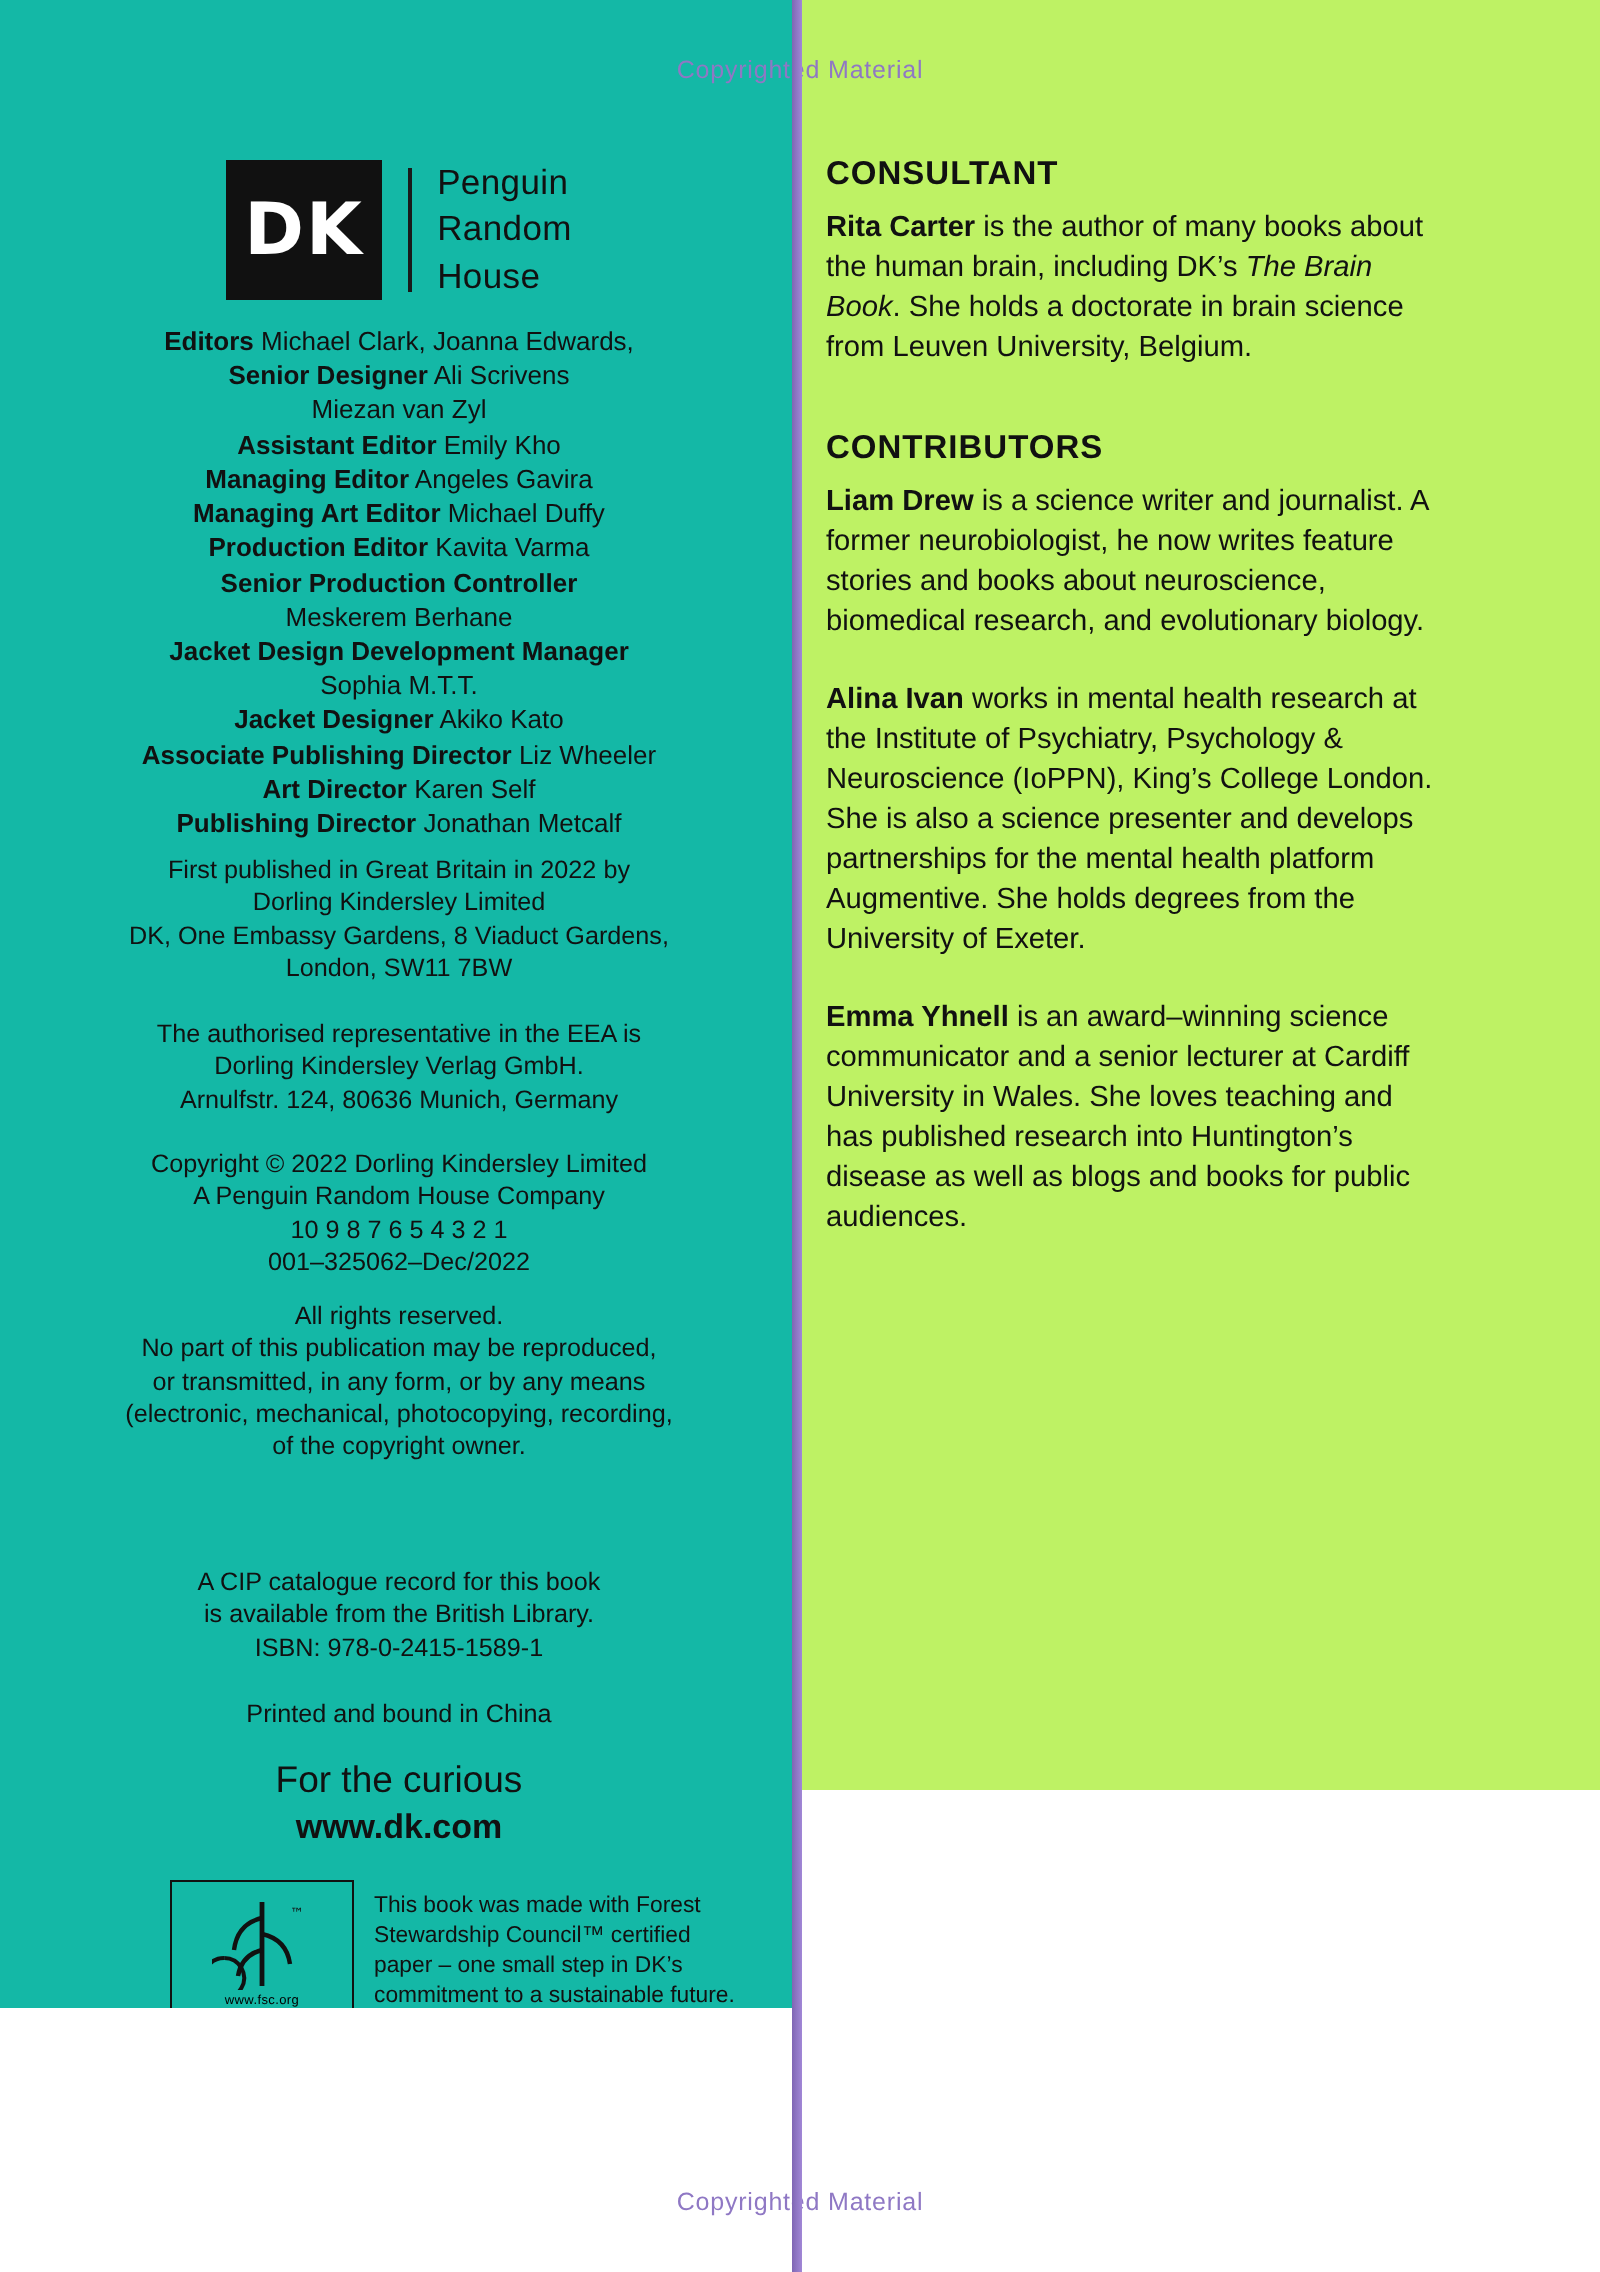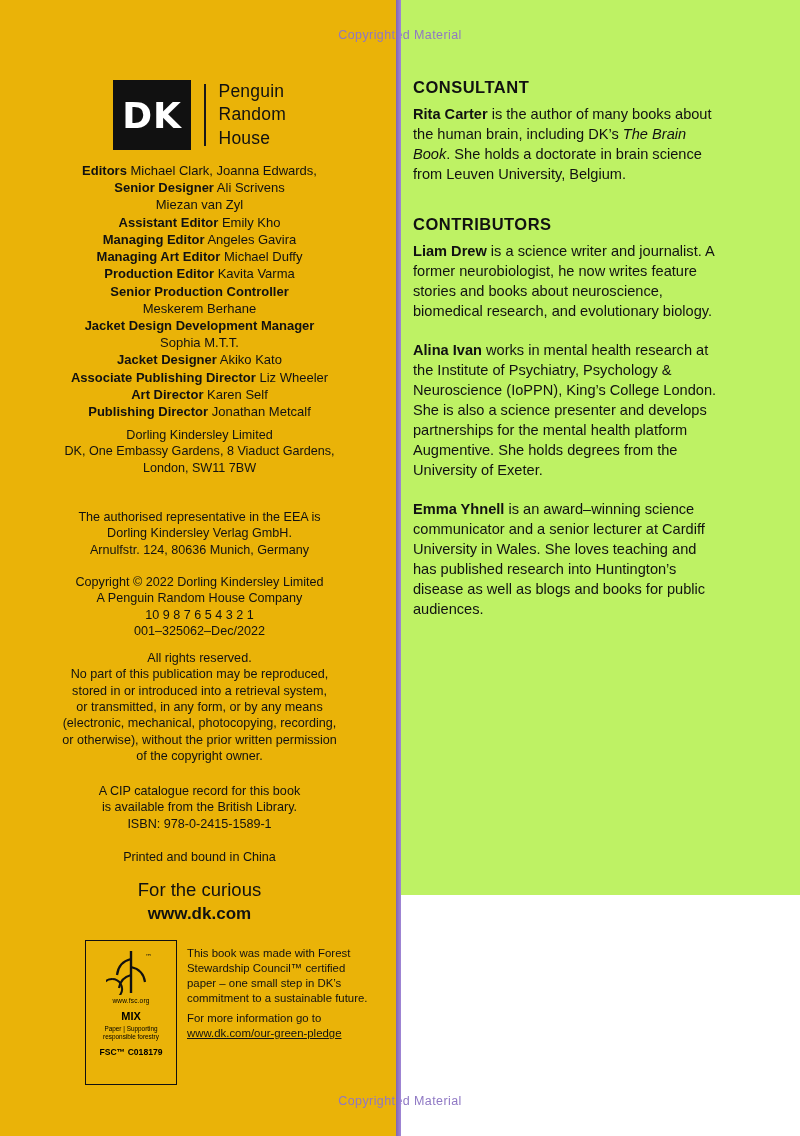--- a/index.html
+++ b/index.html
@@ -16,22 +16,22 @@
   .page {
     position: relative;
     width: 800px;
     height: 1136px;
     display: flex;
     background: #ffffff;
   }
   .left-page {
     position: relative;
     width: 399px;
-    height: 1136px;
-    background: #eab308;
+    height: 1004px;
+    background: #14b8a6;
     overflow: hidden;
   }
   .right-page {
     position: relative;
     width: 401px;
     height: 895px;
     background: #bef264;
     overflow: hidden;
   }
   .gutter {
@@ -250,20 +250,21 @@
       <div class="credit-line"><span>Meskerem Berhane</span></div>
       <div class="credit-line"><span class="role">Jacket Design Development Manager</span></div>
       <div class="credit-line"><span>Sophia M.T.T.</span></div>
       <div class="credit-line"><span class="role">Jacket Designer</span> <span>Akiko Kato</span></div>
       <div class="credit-line"><span class="role">Associate Publishing Director</span> <span>Liz Wheeler</span></div>
       <div class="credit-line"><span class="role">Art Director</span> <span>Karen Self</span></div>
       <div class="credit-line"><span class="role">Publishing Director</span> <span>Jonathan Metcalf</span></div>
     </div>
 
     <div class="block b-pub">
+      <div>First published in Great Britain in 2022 by</div>
       <div>Dorling Kindersley Limited</div>
       <div>DK, One Embassy Gardens, 8 Viaduct Gardens,</div>
       <div>London, SW11 7BW</div>
     </div>
 
     <div class="block b-eea">
       <div>The authorised representative in the EEA is</div>
       <div>Dorling Kindersley Verlag GmbH.</div>
       <div>Arnulfstr. 124, 80636 Munich, Germany</div>
     </div>
@@ -271,24 +272,22 @@
     <div class="block b-copy">
       <div>Copyright © 2022 Dorling Kindersley Limited</div>
       <div>A Penguin Random House Company</div>
       <div>10 9 8 7 6 5 4 3 2 1</div>
       <div>001–325062–Dec/2022</div>
     </div>
 
     <div class="block b-rights">
       <div>All rights reserved.</div>
       <div>No part of this publication may be reproduced,</div>
-      <div>stored in or introduced into a retrieval system,</div>
       <div>or transmitted, in any form, or by any means</div>
       <div>(electronic, mechanical, photocopying, recording,</div>
-      <div>or otherwise), without the prior written permission</div>
       <div>of the copyright owner.</div>
     </div>
 
     <div class="block b-cip">
       <div>A CIP catalogue record for this book</div>
       <div>is available from the British Library.</div>
       <div>ISBN: 978-0-2415-1589-1</div>
     </div>
 
     <div class="block b-printed">Printed and bound in China</div>

